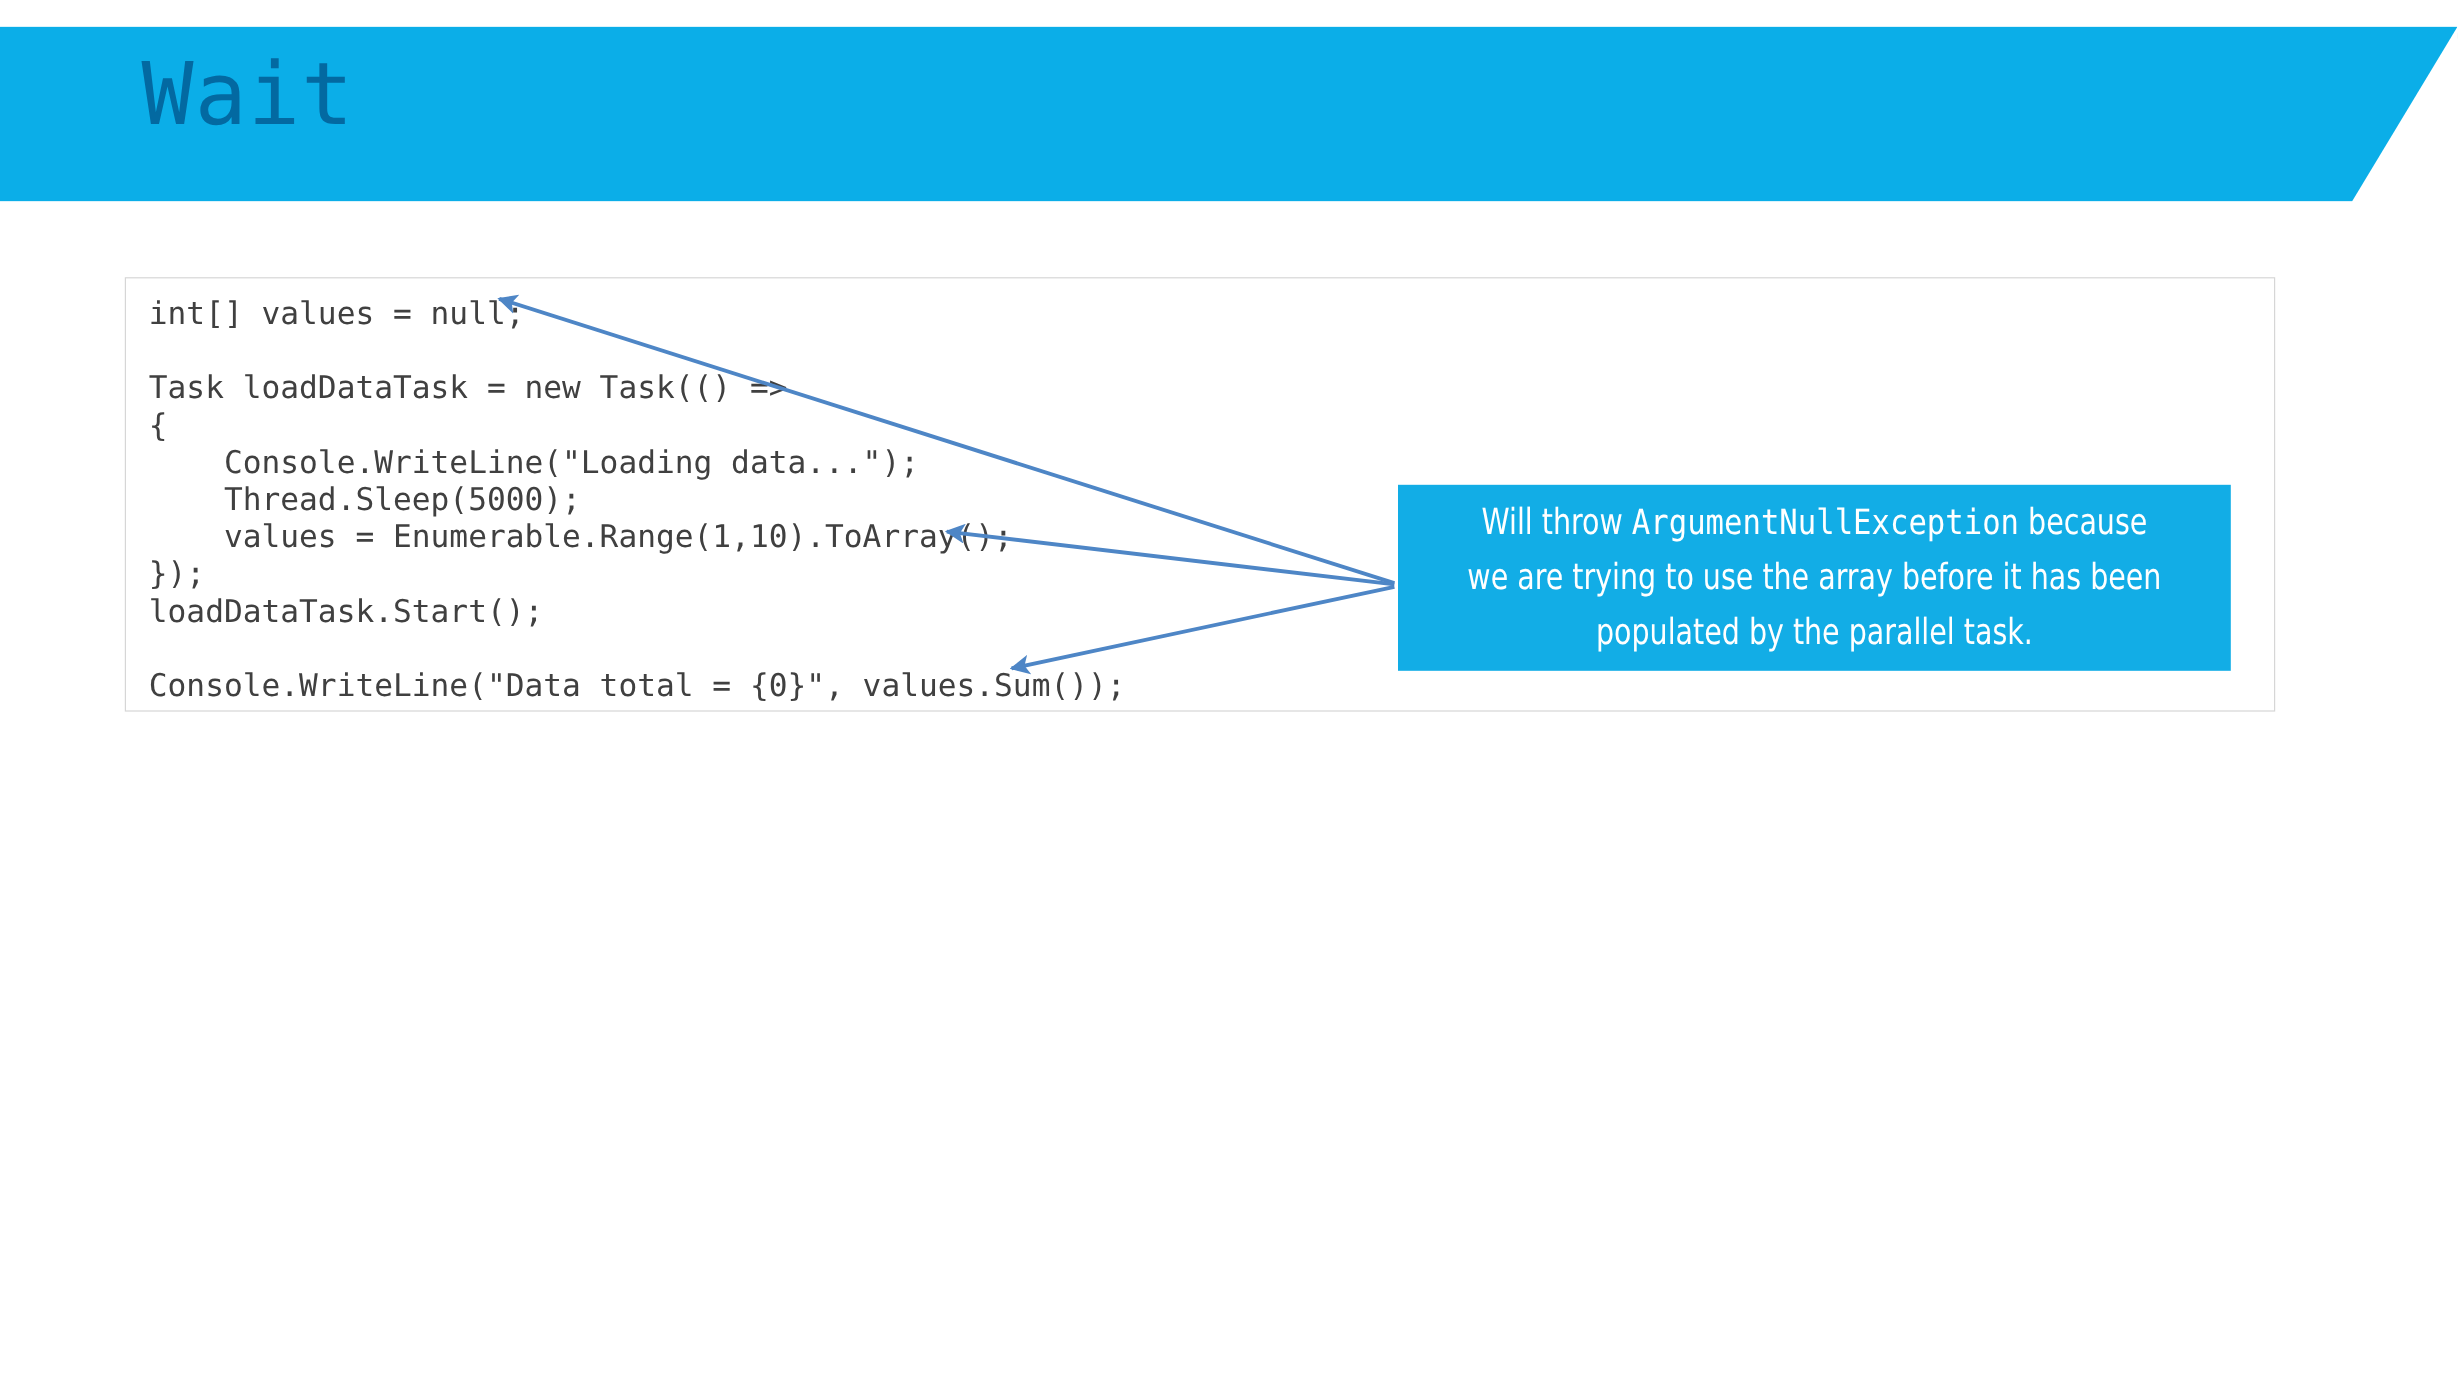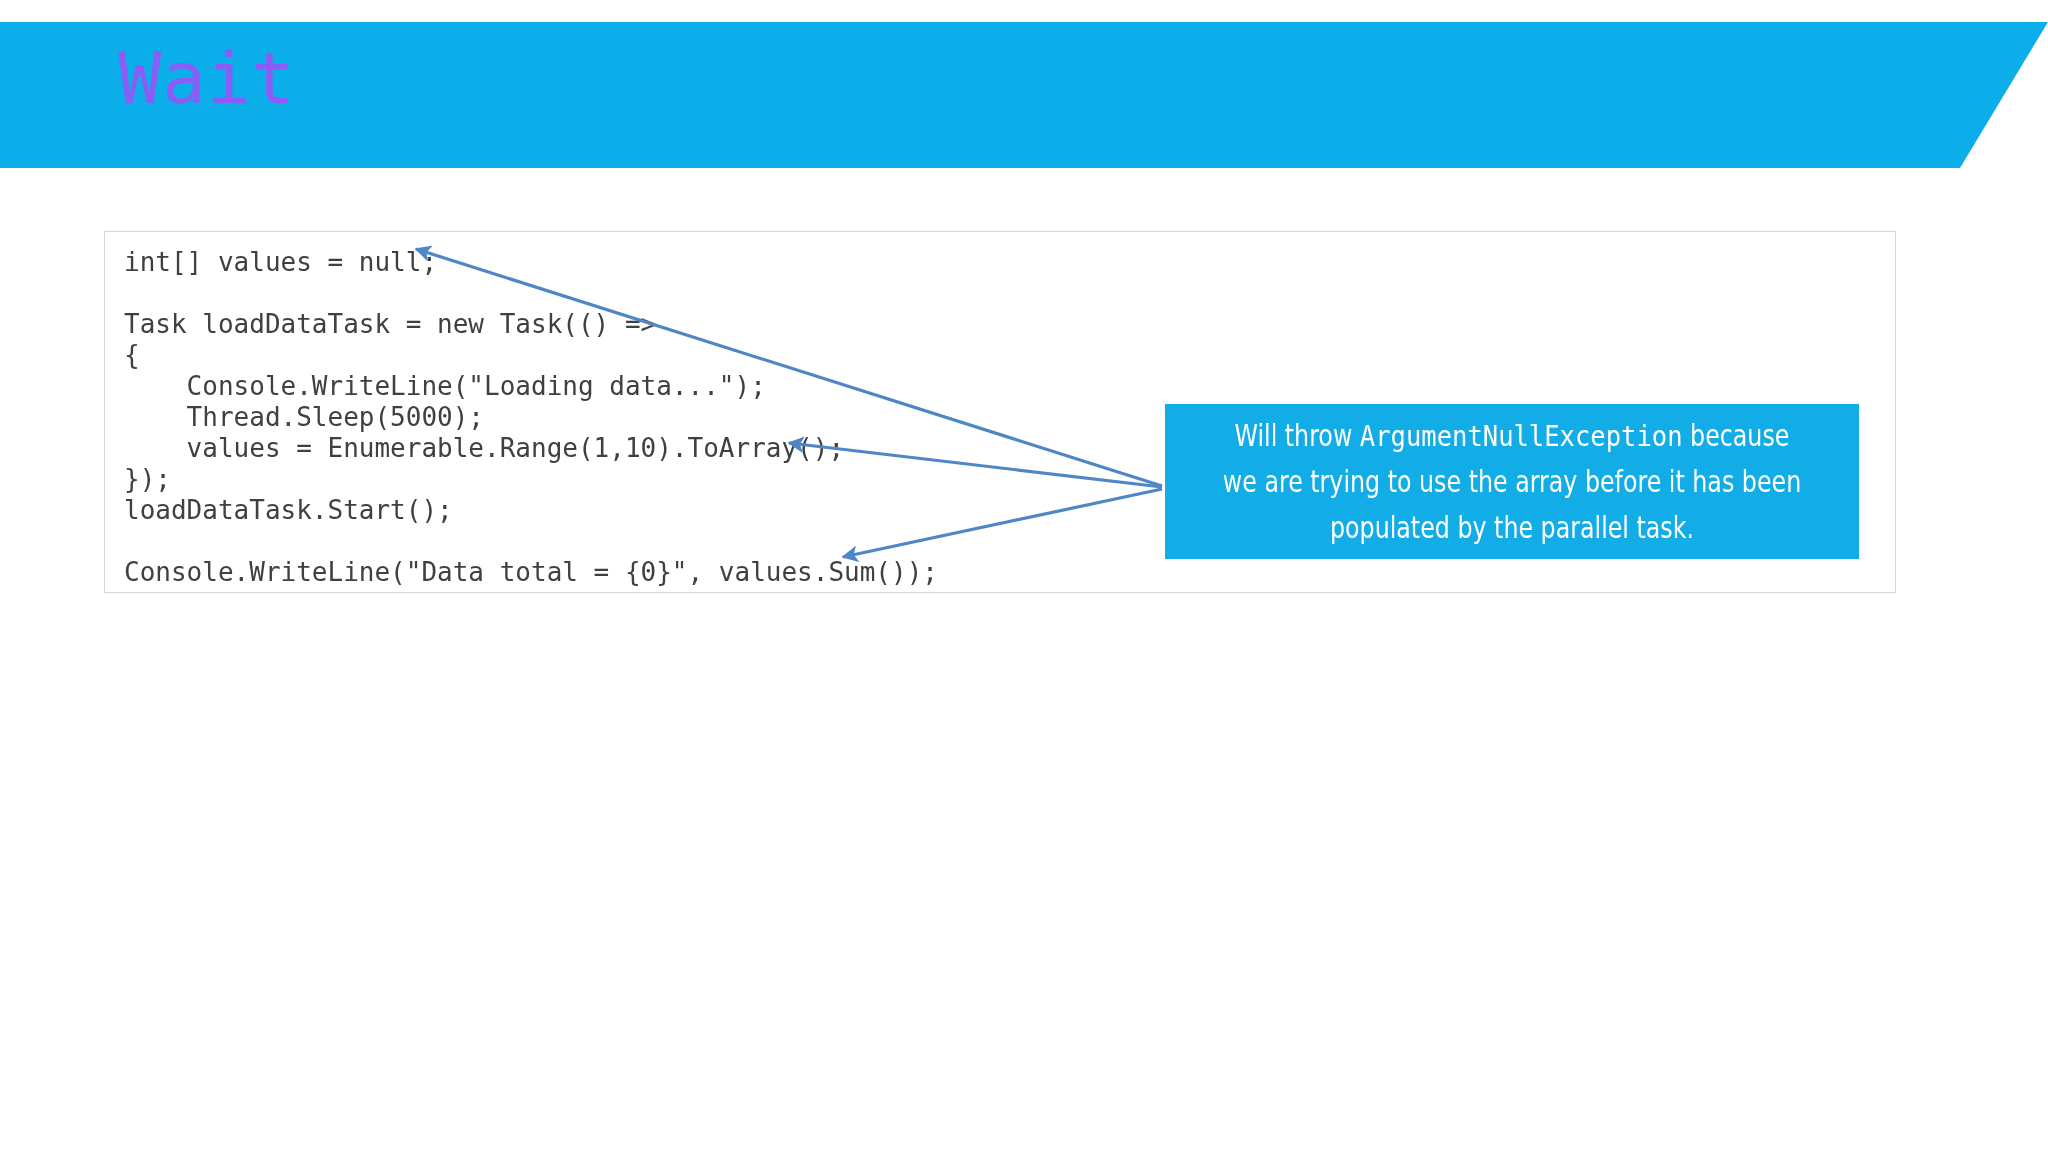--- a/index.html
+++ b/index.html
@@ -48,21 +48,21 @@
     clip-path: polygon(0 0, 2048px 0, 2048px 0, 1960px 146px, 0 146px);
     z-index: -1;
   }
   #slide-title {
     position: absolute;
     left: 118px;
     top: 30px;
     font-family: "DejaVu Sans Mono", "Liberation Mono", monospace;
     font-size: 72px;
     line-height: 96px;
-    color: #8b5cf6;
+    color: #0369a1;
     letter-spacing: 1px;
     white-space: pre;
   }
 
   
   #code-container {
     position: absolute;
     left: 104px;
     top: 231px;
     width: 1792px;

